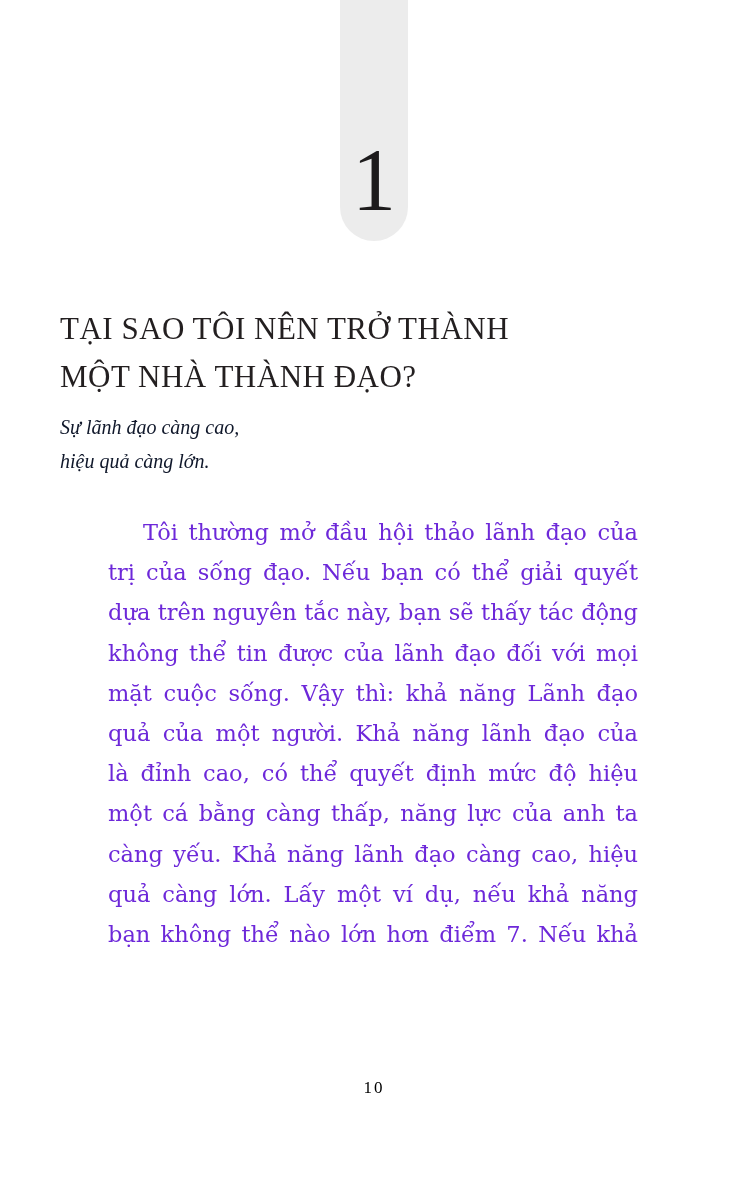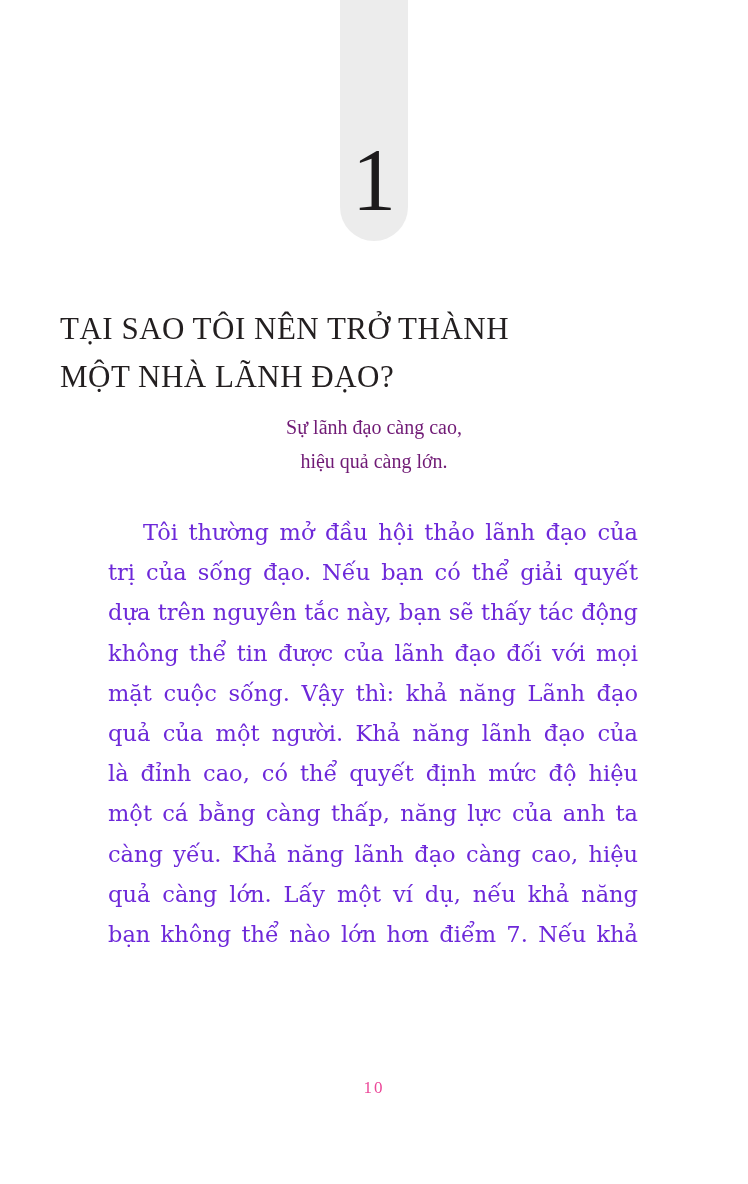--- a/index.html
+++ b/index.html
@@ -49,25 +49,25 @@
       margin-top: 39px;
     }
     .chapter-title div {
       white-space: nowrap;
     }
     .epigraph {
       position: absolute;
       left: 60px;
       top: 410px;
       width: 628px;
-      text-align: center;
       font-family: "Liberation Serif", serif;
+      font-style: italic;
       font-size: 20px;
       line-height: 34px;
-      color: #701a75;
+      color: #0f172a;
     }
     .body-text {
       position: absolute;
       left: 108px;
       top: 512px;
       width: 530px;
       font-family: "DejaVu Serif", serif;
       font-size: 22.5px;
       line-height: 40.2px;
       color: #6d28d9;
@@ -83,32 +83,32 @@
     }
     .page-number {
       position: absolute;
       left: 0;
       top: 1078px;
       width: 748px;
       text-align: center;
       font-family: "Liberation Serif", serif;
       font-size: 17px;
       letter-spacing: 2px;
-      color: #ec4899;
+      color: #000000;
     }
   </style>
 </head>
 <body>
 
 <div class="chapter-tab"></div>
 <div class="chapter-number">1</div>
 
 <div class="chapter-title">
   <div>TẠI SAO TÔI NÊN TRỞ THÀNH</div>
-  <div>MỘT NHÀ LÃNH ĐẠO?</div>
+  <div>MỘT NHÀ THÀNH ĐẠO?</div>
 </div>
 
 <div class="epigraph">
   <div>Sự lãnh đạo càng cao,</div>
   <div>hiệu quả càng lớn.</div>
 </div>
 
 <div class="body-text">
   <span class="line indent">Tôi thường mở đầu hội thảo lãnh đạo của</span>
   <span class="line">trị của sống đạo. Nếu bạn có thể giải quyết</span>

